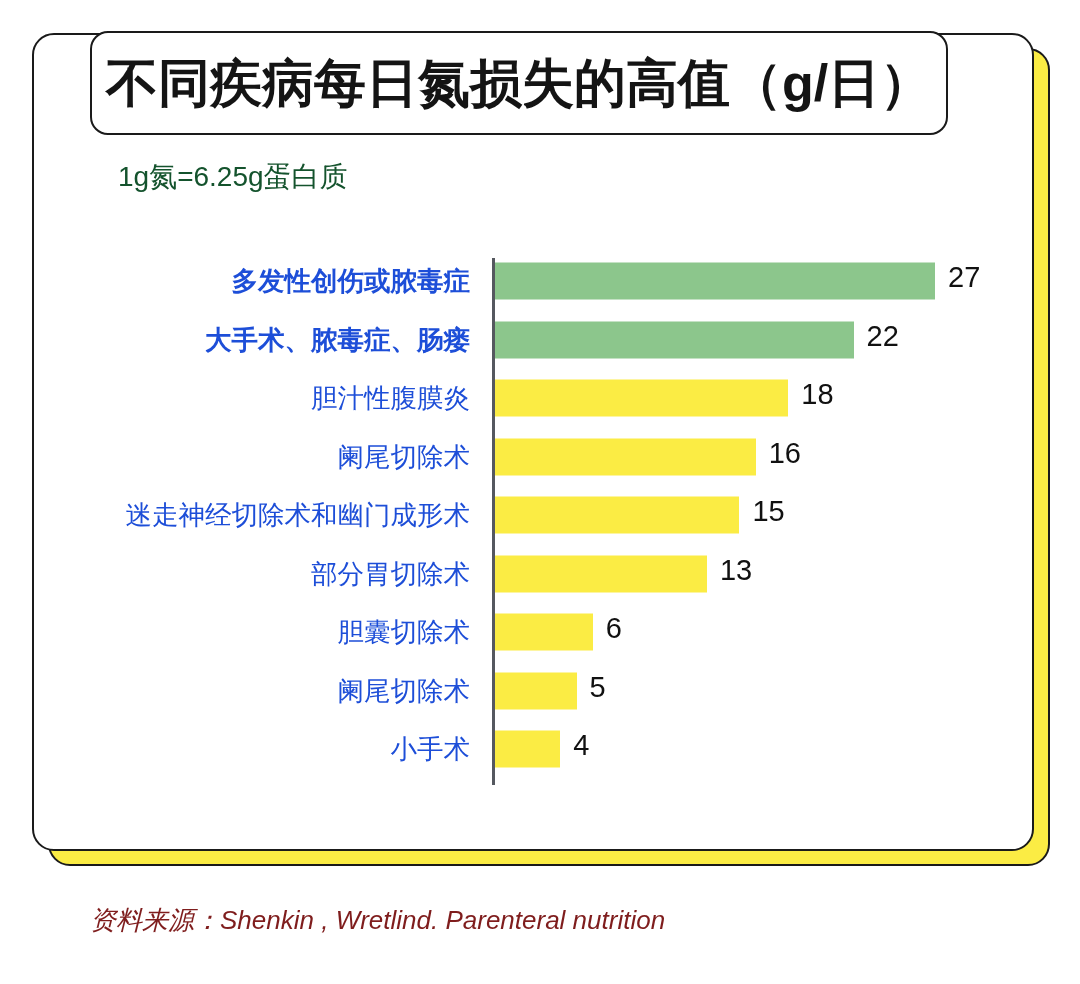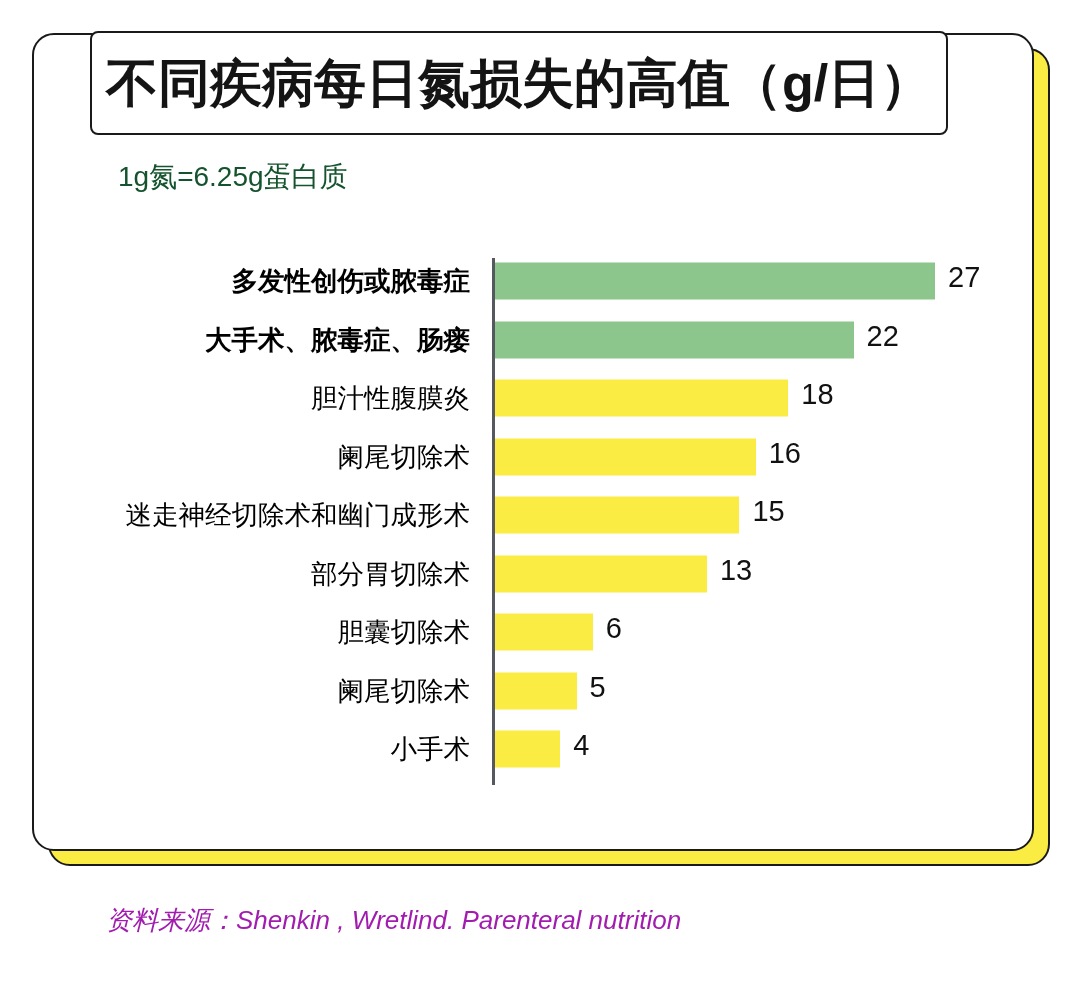--- a/index.html
+++ b/index.html
@@ -51,21 +51,21 @@
 
   
   .title-box {
     position: absolute;
     left: 90px;
     top: 31px;
     width: 858px;
     height: 104px;
     background: #ffffff;
     border: 2.5px solid #1a1a1a;
-    border-radius: 8px;
+    border-radius: 18px;
     box-sizing: border-box;
     display: flex;
     align-items: center;
     justify-content: center;
     z-index: 5;
   }
   .title-text {
     font-size: 52px;
     font-weight: bold;
     color: #141414;
@@ -113,21 +113,21 @@
     height: 58.5px;
     width: 1080px;
     display: block;
   }
   .row-label {
     position: absolute;
     right: 610px;   
     top: 50%;
     transform: translateY(-50%);
     font-size: 26.5px;
-    color: #000000;
+    color: #1d4ed8;
     white-space: nowrap;
     text-align: right;
   }
   .row.accent .row-label {
     font-weight: bold;
   }
   .bar-wrap {
     position: absolute;
     left: 495px;
     top: 50%;
@@ -147,25 +147,25 @@
   .bar-value {
     font-size: 29px;
     color: #111111;
     margin-left: 13px;
     line-height: 1;
   }
 
   
   .source {
     position: absolute;
-    left: 106px;
+    left: 90px;
     top: 903px;
     font-size: 26px;
     font-style: italic;
-    color: #a21caf;
+    color: #7f1d1d;
     white-space: nowrap;
     z-index: 4;
   }
 </style>
 </head>
 <body>
 
 <div class="infographic">
 
   <div class="shadow-card"></div>

